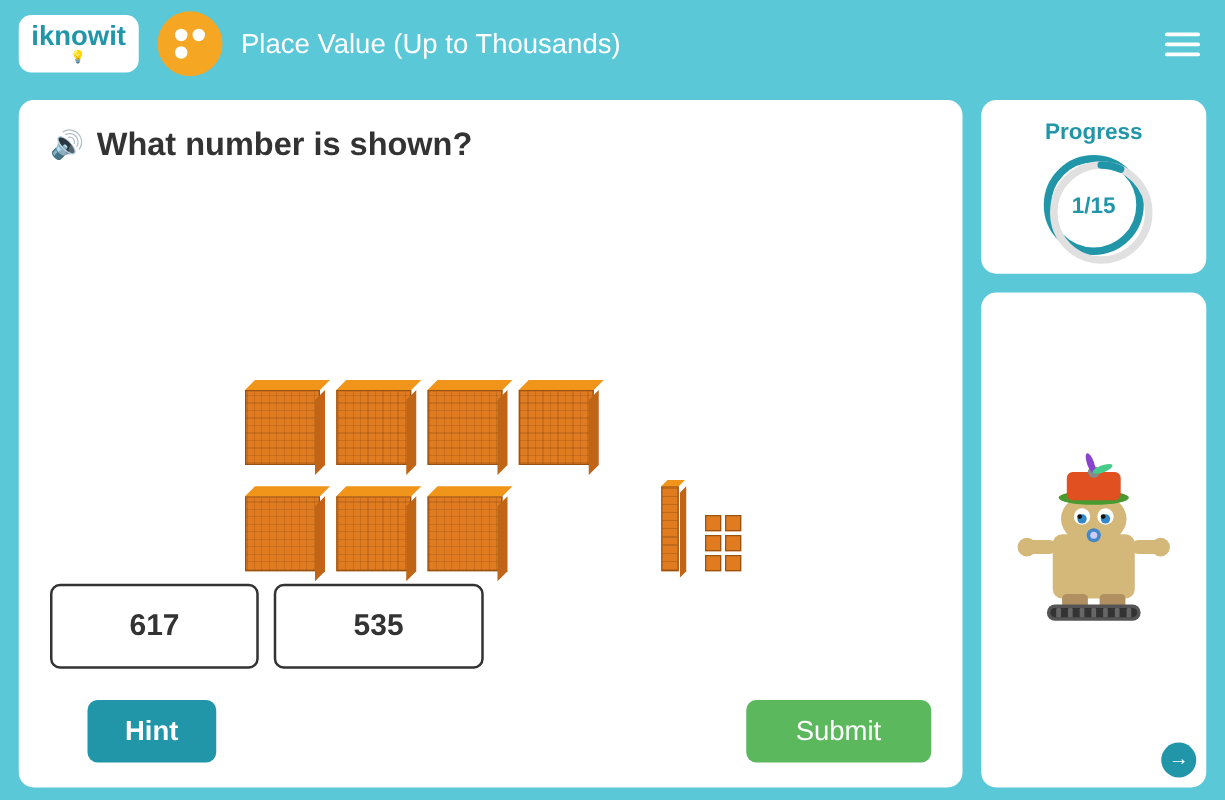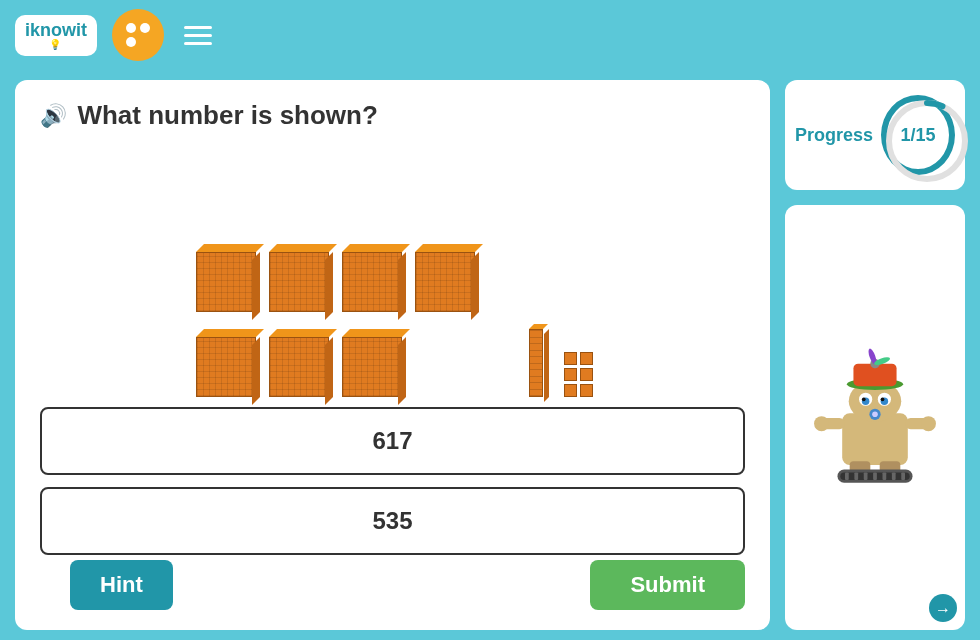--- a/index.html
+++ b/index.html
@@ -25,21 +25,21 @@
       background: white;
       border-radius: 10px;
       padding: 6px 10px;
       display: flex;
       flex-direction: column;
       align-items: center;
       justify-content: center;
     }
 
     .logo-text {
-      font-size: 18px;
+      font-size: 22px;
       font-weight: bold;
       color: #2196a8;
       line-height: 1;
     }
 
     .logo-icon {
       color: #f5a623;
       font-size: 10px;
     }
 
@@ -134,24 +134,24 @@
 
     .question-text {
       font-size: 26px;
       font-weight: bold;
       color: #333;
     }
 
     
     .answer-grid {
       display: grid;
-      grid-template-columns: 1fr;
+      grid-template-columns: 1fr 1fr 1fr 1fr;
       gap: 12px;
       margin-top: 10px;
-      margin-bottom: 5px;
+      margin-bottom: 25px;
     }
 
     .answer-btn {
       background: white;
       border: 2.5px solid #333;
       border-radius: 8px;
       padding: 18px;
       font-size: 24px;
       font-weight: bold;
       color: #333;
@@ -178,39 +178,40 @@
       cursor: pointer;
     }
 
     .submit-btn {
       background: #5cb85c;
       color: white;
       border: none;
       border-radius: 8px;
       padding: 12px 40px;
       font-size: 22px;
-      font-weight: bold;
+      font-weight: normal;
       cursor: pointer;
     }
 
     
     .right-panel {
       width: 180px;
       display: flex;
       flex-direction: column;
       align-items: center;
       gap: 15px;
     }
 
     .stat-card {
       background: white;
       border-radius: 12px;
       width: 100%;
       padding: 15px 10px;
       display: flex;
+      flex-direction: column;
       align-items: center;
       gap: 8px;
     }
 
     .stat-label {
       font-size: 18px;
       font-weight: bold;
       color: #2196a8;
     }
 
@@ -288,20 +289,21 @@
   </div>
 
   <div class="lesson-icon">
     <div class="dots-icon">
       <div class="dot"></div>
       <div class="dot"></div>
       <div class="dot"></div>
     </div>
   </div>
 
+  <span class="lesson-title">Place Value (Up to Thousands)</span>
 
 
   <button class="menu-btn">
     <div class="menu-line"></div>
     <div class="menu-line"></div>
     <div class="menu-line"></div>
   </button>
 </div>
 
 <div class="main">

